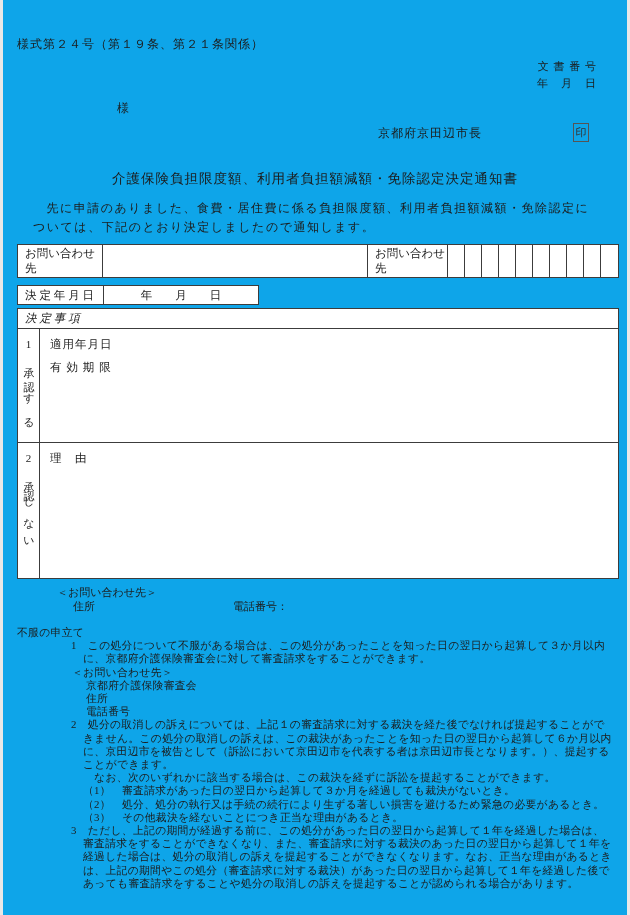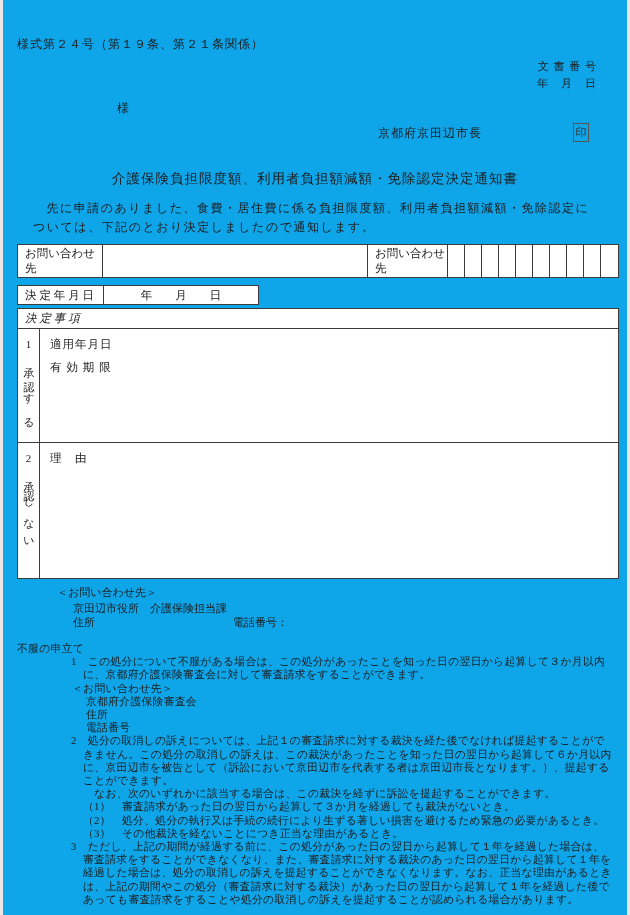--- a/index.html
+++ b/index.html
@@ -146,21 +146,20 @@
         <div class="sec-vlabel">承認しない</div>
       </div>
       <div class="sec-body">
         <div class="sec-line">理　由</div>
       </div>
     </div>
   </div>
 
   <div class="contact-city">
     <div class="heading">＜お問い合わせ先＞</div>
-    <div class="office">京田辺市役所　介護保険担当課</div>
     <div class="addr-row">
       <span class="addr-lbl">住所</span>
       <span>電話番号：</span>
     </div>
   </div>
 
   <div class="appeal">
     <div class="appeal-heading">不服の申立て</div>
 
     <div class="appeal-item">1　この処分について不服がある場合は、この処分があったことを知った日の翌日から起算して３か月以内に、京都府介護保険審査会に対して審査請求をすることができます。</div>

